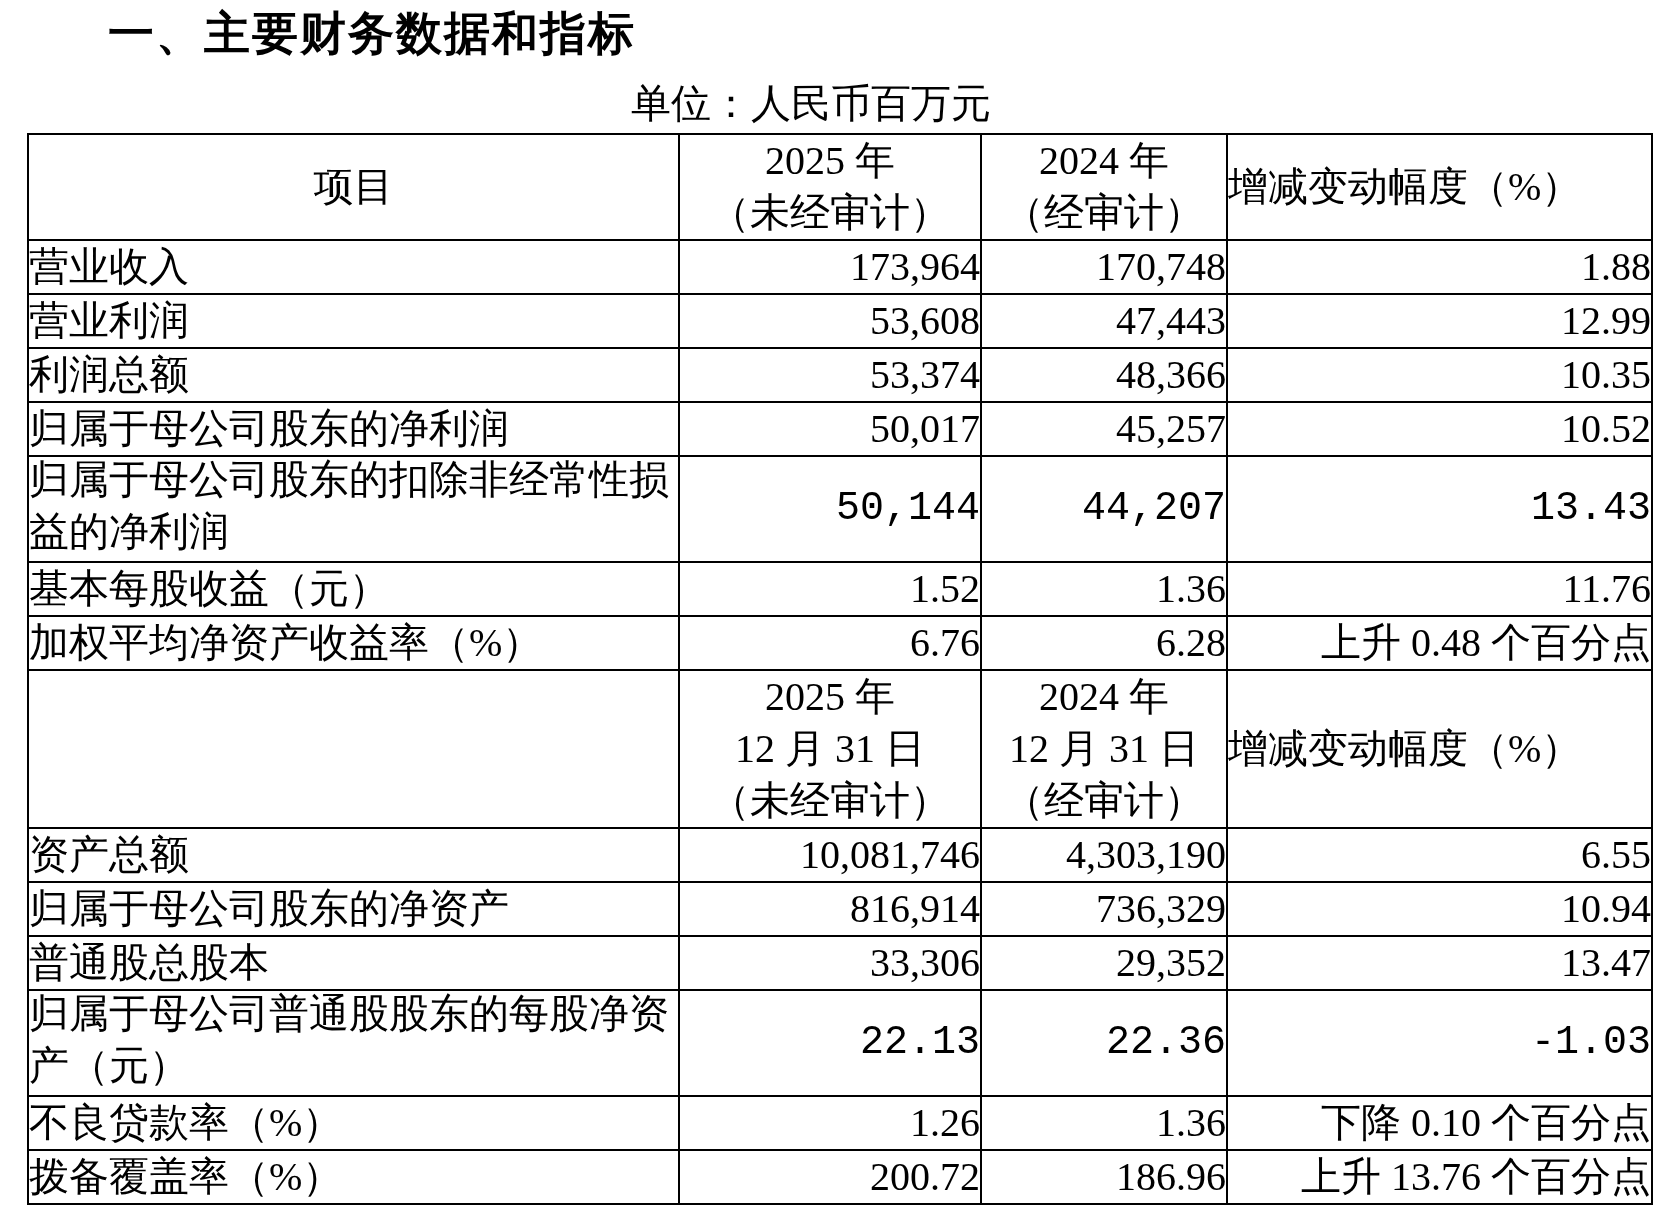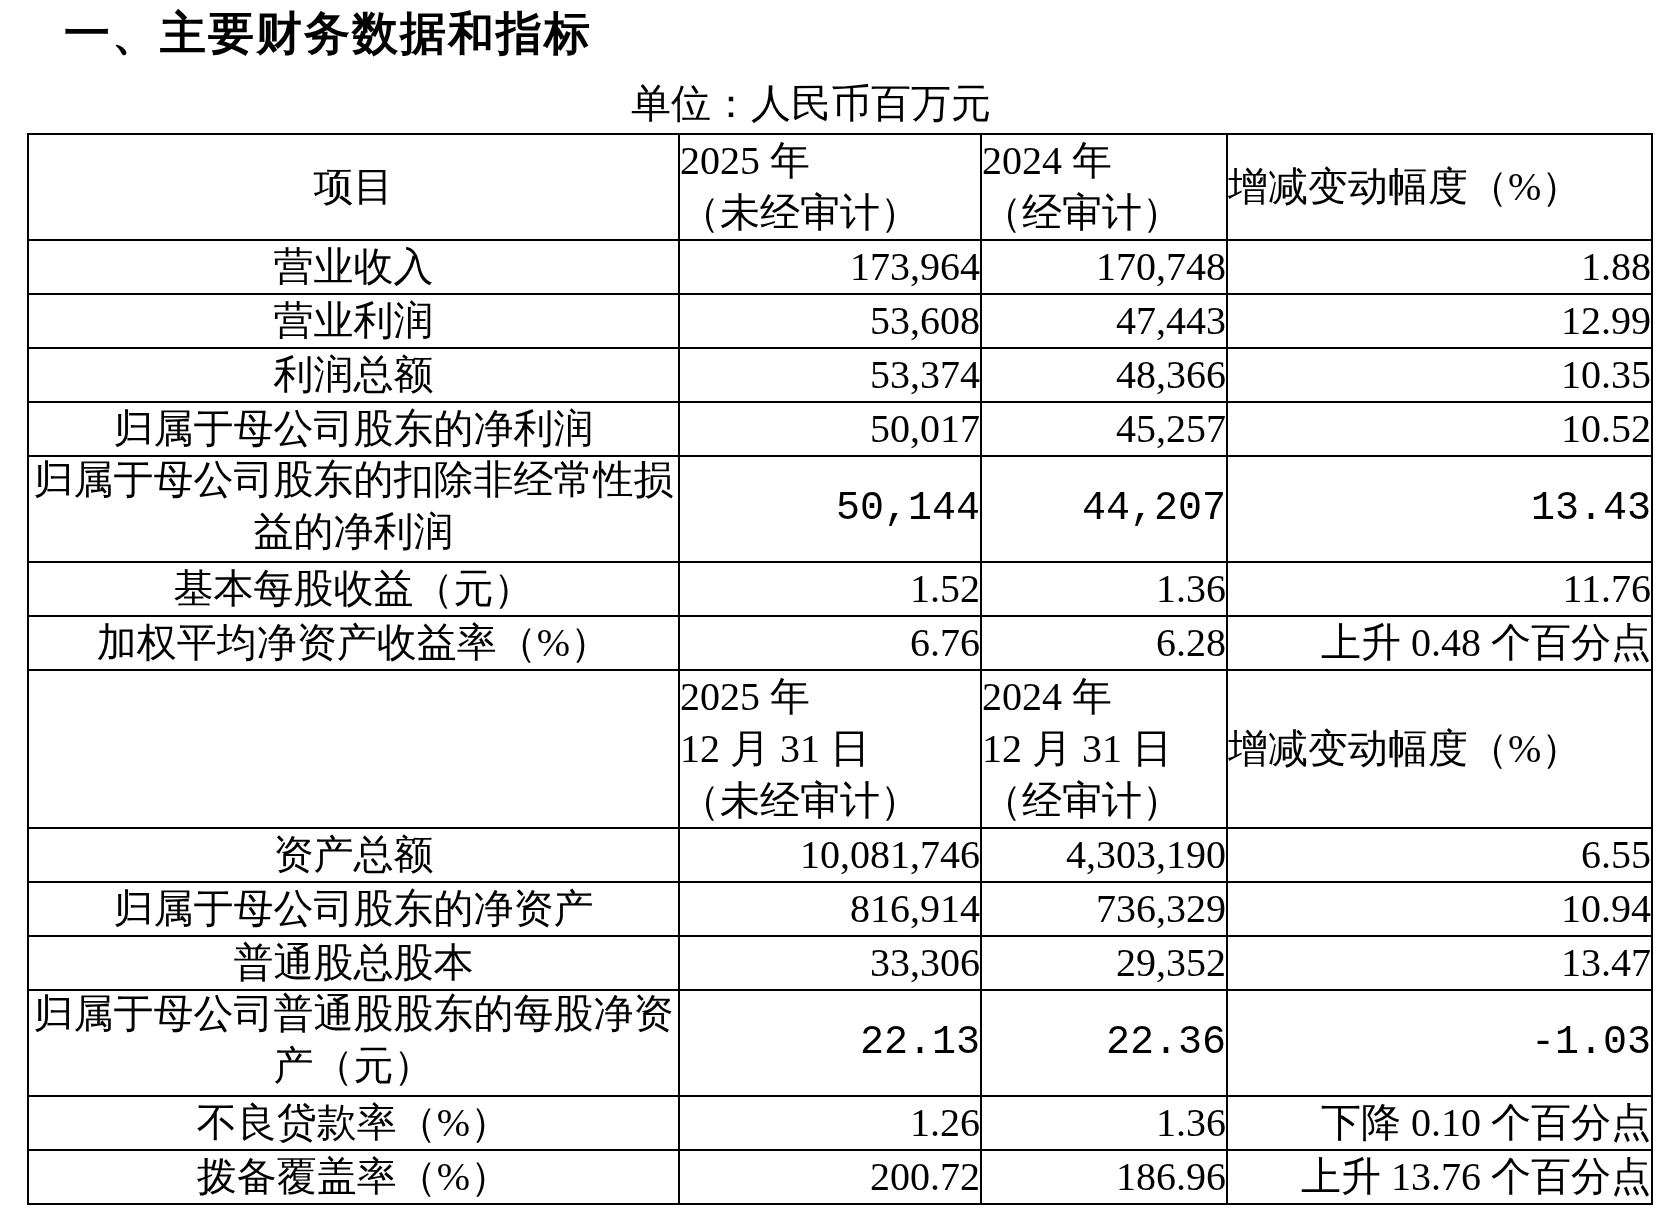--- a/index.html
+++ b/index.html
@@ -5,21 +5,21 @@
   html, body { margin: 0; padding: 0; }
   body {
     width: 1676px;
     height: 1232px;
     background: #ffffff;
     color: #000000;
     font-family: "Liberation Serif", "DejaVu Serif", serif;
     overflow: hidden;
   }
   .section-title {
-    margin: 6px 0 0 64px;
+    margin: 6px 0 0 108px;
     font-size: 46px;
     font-weight: bold;
     line-height: 56px;
     letter-spacing: 2px;
   }
   .unit-note {
     margin: 22px 54px 0 0;
     text-align: center;
     font-size: 40px;
     line-height: 40px;
@@ -36,25 +36,25 @@
     border: 2px solid #000000;
     padding: 0;
     vertical-align: middle;
     font-weight: normal;
     overflow: hidden;
   }
   tr.hrow1 { height: 100px; }
   tr.hrow2 { height: 152px; }
   tr.r1 { height: 50px; }
   tr.r2 { height: 100px; font-family: Liberation Mono, monospace; }
-  .c-item { text-align: center; padding-left: 24px; padding-right: 8px; }
+  .c-item { text-align: left; padding-left: 24px; padding-right: 8px; }
   .c-num  { text-align: right; padding-right: 20px; }
   .c-chg  { text-align: right; padding-right: 10px; }
   th.c-item-head { text-align: center; font-weight: normal; }
-  th.c-year-head { text-align: left; font-weight: bold; }
+  th.c-year-head { text-align: center; font-weight: bold; }
   th.c-chg-head  { text-align: left; padding-left: 20px; font-weight: bold; }
   .line { display: block; }
 </style>
 </head>
 <body>
 
 <div class="section-title">一、主要财务数据和指标</div>
 <div class="unit-note">单位：人民币百万元</div>
 
 <table class="fin">

